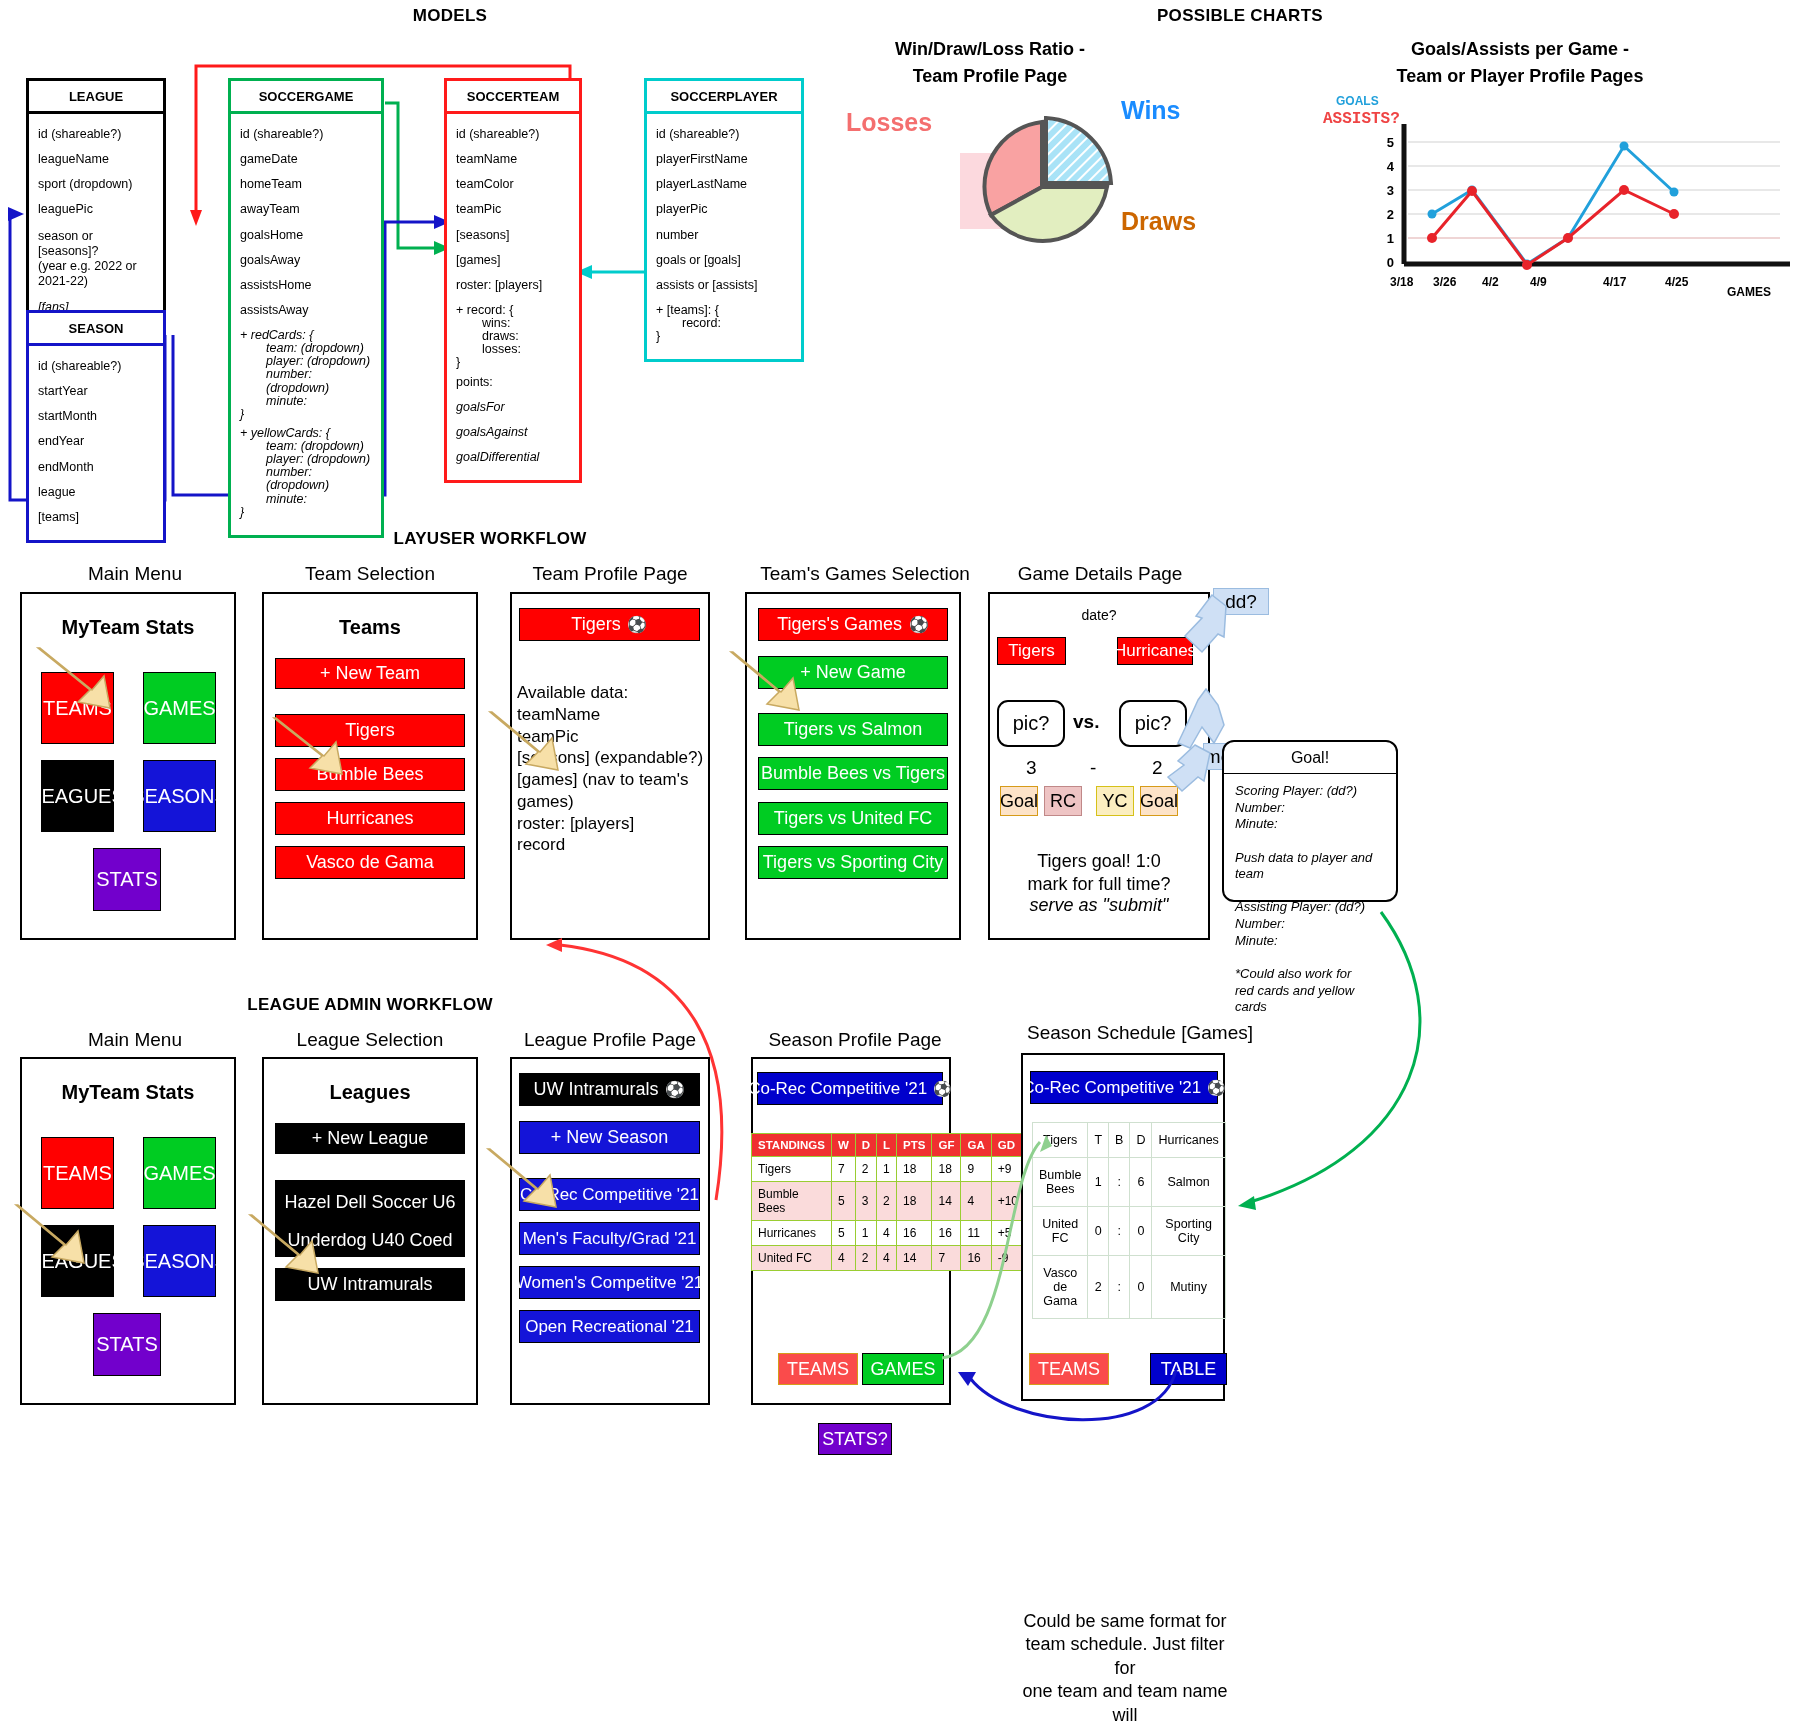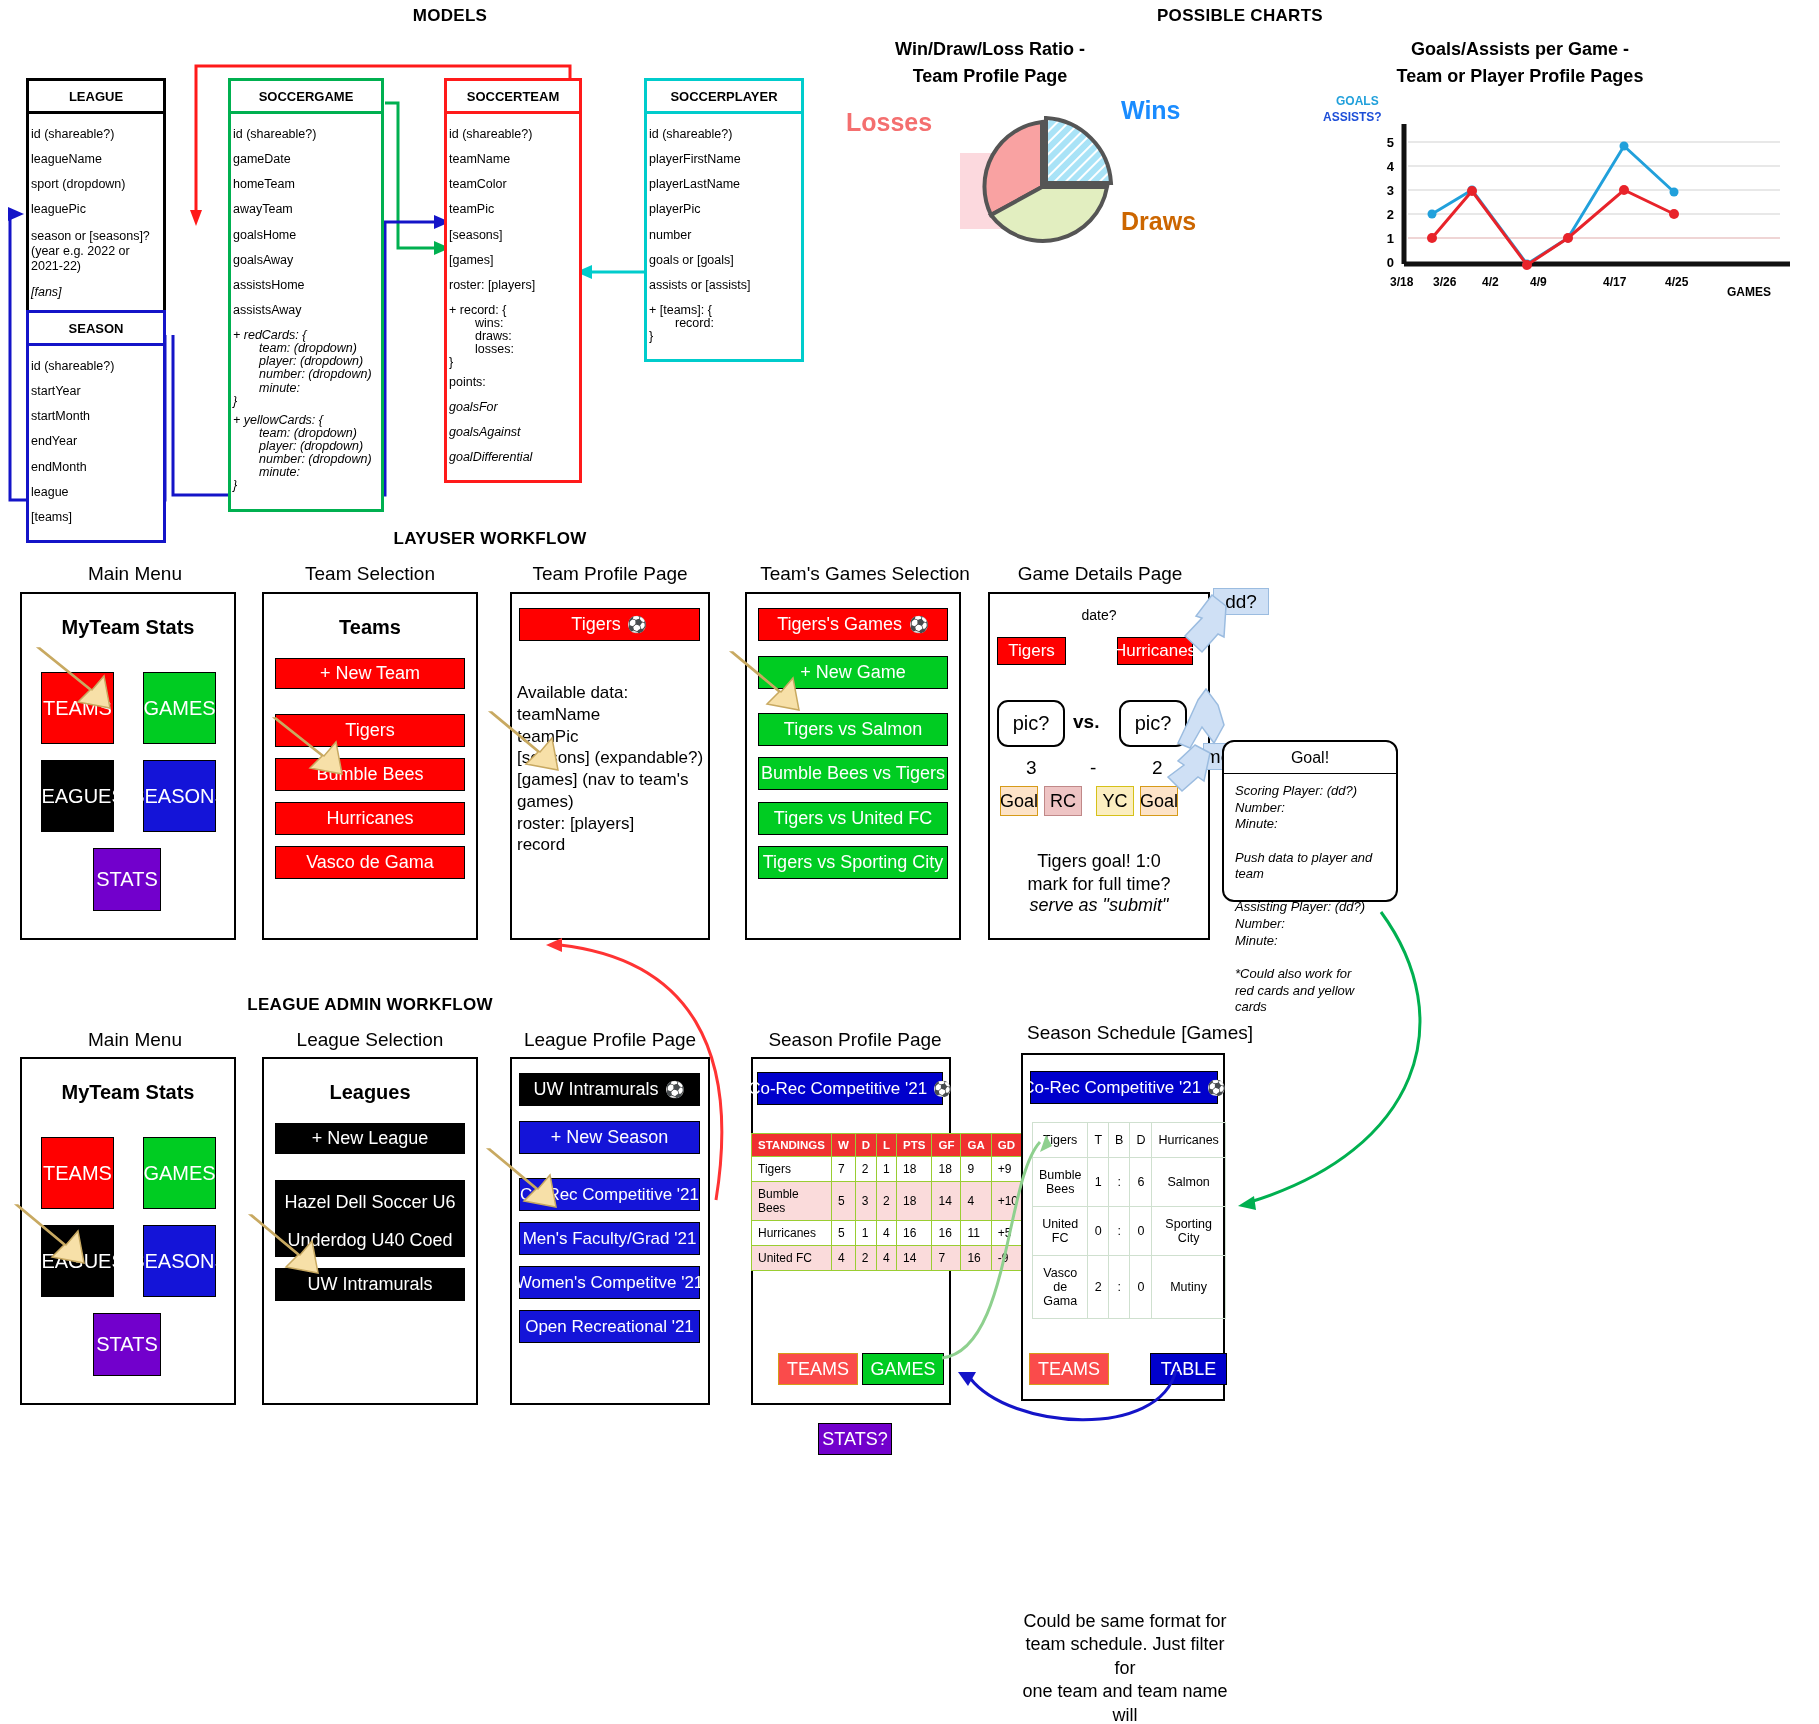--- a/index.html
+++ b/index.html
@@ -2,21 +2,21 @@
 <html><head>
 <meta charset="utf-8">
 <style>
   html,body{margin:0;padding:0;background:#fff;}
   body{width:1819px;height:1724px;position:relative;font-family:"Liberation Sans",sans-serif;color:#000;}
   .abs{position:absolute;}
   .sec-title{font-weight:bold;font-size:17px;letter-spacing:.3px;text-align:center;}
   
   .model{position:absolute;border:3px solid #000;background:#fff;box-sizing:border-box;}
   .model .mhead{font-weight:bold;font-size:13px;text-align:center;padding:8px 2px 7px;border-bottom:3px solid #000;}
-  .model .mbody{padding:8px 2px 10px;font-size:12.5px;line-height:1.05;}
+  .model .mbody{padding:8px 9px 10px;font-size:12.5px;line-height:1.05;}
   .model .mbody div.fld{padding:6px 0 6px;}
   .model .mbody div.ital{font-style:italic;}
   .model .mbody div.sub{padding:0 0 0 26px;font-style:italic;}
   .m-black{border-color:#000;} .m-black .mhead{border-bottom-color:#000;}
   .m-green{border-color:#00b050;} .m-green .mhead{border-bottom-color:#00b050;}
   .m-red{border-color:#ff1a1a;} .m-red .mhead{border-bottom-color:#ff1a1a;}
   .m-cyan{border-color:#00cccc;} .m-cyan .mhead{border-bottom-color:#00cccc;}
   .m-blue{border-color:#1414c8;} .m-blue .mhead{border-bottom-color:#1414c8;}
   
   .screen{position:absolute;border:2px solid #000;background:#fff;box-sizing:border-box;}
@@ -190,21 +190,21 @@
 </div>
 <div class="abs lbl" style="left:846px;top:108px;font-size:25px;color:#f46f6f;">Losses</div>
 <div class="abs lbl" style="left:1121px;top:96px;font-size:25px;color:#1a8cff;">Wins</div>
 <div class="abs lbl" style="left:1121px;top:207px;font-size:25px;color:#cc6600;">Draws</div>
 
 <div class="abs" style="left:1260px;top:36px;width:520px;text-align:center;font-weight:bold;font-size:18px;line-height:1.5;">
   <div>Goals/Assists per Game -</div>
   <div>Team or Player Profile Pages</div>
 </div>
 <div class="abs lbl" style="left:1336px;top:94px;font-size:12px;color:#21a0db;">GOALS</div>
-<div class="abs lbl" style="left:1323px;top:110px;font-size:12px;color:#1d4ed8;">ASSISTS?</div>
+<div class="abs lbl" style="left:1323px;top:110px;font-size:16px;color:#ef4444;font-family:Liberation Mono, monospace;">ASSISTS?</div>
 
 <svg class="abs" style="left:1360px;top:124px;width:440px;height:160px;">
 
   <line x1="48" y1="18" x2="420" y2="18" stroke="#e8e8e8" stroke-width="2"></line>
   <line x1="48" y1="42" x2="420" y2="42" stroke="#e8e8e8" stroke-width="2"></line>
   <line x1="48" y1="66" x2="420" y2="66" stroke="#e8e8e8" stroke-width="2"></line>
   <line x1="48" y1="90" x2="420" y2="90" stroke="#e8e8e8" stroke-width="2"></line>
   <line x1="48" y1="114" x2="420" y2="114" stroke="#efd5d5" stroke-width="2"></line>
 
   <line x1="44" y1="0" x2="44" y2="140" stroke="#111" stroke-width="5"></line>

